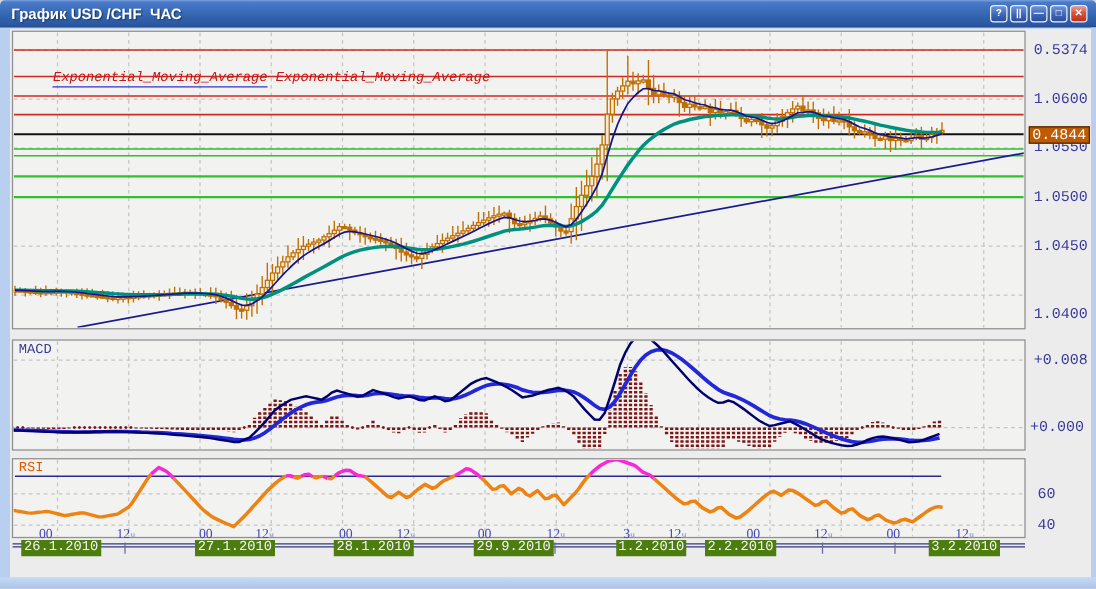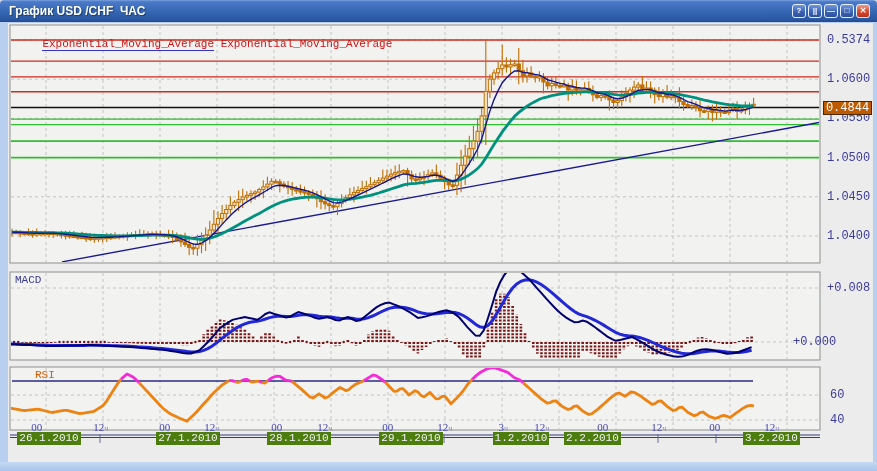--- a/index.html
+++ b/index.html
@@ -12,25 +12,25 @@
   .wbtn{width:14px;height:14px;border-radius:3px;border:1px solid #e8f0fc;
     background:linear-gradient(180deg,#6f96da,#3b62b4 60%,#2c4f9e);color:#fff;font-size:8px;font-weight:bold;
     line-height:12px;text-align:center;box-sizing:border-box;cursor:pointer;font-family:"Liberation Sans",sans-serif;}
   .wbtn.close{background:linear-gradient(180deg,#ef9a8a,#d9543a 45%,#bc3018);}
   .content{position:absolute;left:8px;top:23px;width:865px;height:439px;background:#ececec;}
   #cv{position:absolute;left:8px;top:23px;}
   .bottomstrip{position:absolute;left:0;top:462px;width:877px;height:9px;
     background:linear-gradient(180deg,#c6d9f4,#aac4ea);}
   .rightstrip{position:absolute;left:873px;top:22px;width:4px;height:440px;background:#b9cff0;}
   .lbl{position:absolute;font-family:"Liberation Mono","DejaVu Sans Mono",monospace;white-space:pre;}
-  .ema-labels{left:16px;top:26px;font-size:11px;color:#cc1414;letter-spacing:0;}
+  .ema-labels{left:16px;top:45px;font-size:11px;color:#cc1414;letter-spacing:0;font-style:italic;}
   .ema-labels .u{border-bottom:1px solid #3434c8;}
   .panel-label{font-size:11px;}
   .macd-label{left:15px;top:274px;color:#3a3a94;}
-  .rsi-label{left:15px;top:369px;color:#e05a00;margin-left:20px;}
+  .rsi-label{left:15px;top:369px;color:#e05a00;}
   .axis-lbl{font-size:12px;color:#3b3b9e;}
   .price-badge{position:absolute;left:823px;width:49px;height:14px;background:#be5a00;border:1px solid #4a2800;
     color:#fff;font-family:"Liberation Mono","DejaVu Sans Mono",monospace;font-size:12px;line-height:13px;text-align:center;box-sizing:border-box;}
   .date-badge{position:absolute;top:432px;height:13px;background:#4d7c0f;color:#f4f4f6;
     font-family:"Liberation Mono","DejaVu Sans Mono",monospace;font-size:11px;line-height:13px;text-align:center;}
   .hour-lbl{position:absolute;top:421px;font-family:Liberation Serif, serif;
     font-size:11px;color:#4646b4;}
   .hour-lbl .hch{font-size:8px;color:#8a8aca;}
 </style>
 </head>
@@ -718,30 +718,30 @@
   </div>
   <div class="lbl panel-label macd-label">MACD</div>
   <div class="lbl panel-label rsi-label">RSI</div>
 
   <div id="overlays">
       <div class="lbl axis-lbl" style="left: 827px; top: 33px;">0.5374</div>
       <div class="lbl axis-lbl" style="left: 827px; top: 72.2px;">1.0600</div>
       <div class="lbl axis-lbl" style="left: 827px; top: 111.4px;">1.0550</div>
       <div class="lbl axis-lbl" style="left: 827px; top: 150.6px;">1.0500</div>
       <div class="lbl axis-lbl" style="left: 827px; top: 189.8px; font-family: Liberation Mono, monospace;">1.0450</div>
-      <div class="lbl axis-lbl" style="left: 827px; top: 229px;">1.0400</div>
+      <div class="lbl axis-lbl" style="left: 827px; top: 244px;">1.0400</div>
       <div class="price-badge" style="top: 101.208px;">0.4844</div>
       <div class="lbl axis-lbl" style="left: 827px; top: 281px;">+0.008</div>
-      <div class="lbl axis-lbl" style="left: 793px; top: 335px;">+0.000</div>
+      <div class="lbl axis-lbl" style="left: 824px; top: 335px;">+0.000</div>
       <div class="lbl axis-lbl" style="left: 830px; top: 388px;">60</div>
       <div class="lbl axis-lbl" style="left: 830px; top: 413px;">40</div>
       <div class="date-badge" style="left: 17.3px; width: 63.4px;">26.1.2010</div>
       <div class="date-badge" style="left: 156.3px; width: 63.4px;">27.1.2010</div>
       <div class="date-badge" style="left: 267.3px; width: 63.4px;">28.1.2010</div>
-      <div class="date-badge" style="left: 379.3px; width: 63.4px;">29.1.2010</div>
+      <div class="date-badge" style="left: 379.3px; width: 63.4px;">29.9.2010</div>
       <div class="date-badge" style="left: 492.6px; width: 56.8px;">1.2.2010</div>
       <div class="date-badge" style="left: 564px; width: 56.8px;">2.2.2010</div>
       <div class="date-badge" style="left: 743px; width: 56.8px;">3.2.2010</div>
       <div class="hour-lbl" style="left: 31.2px;"><span>00</span></div>
       <div class="hour-lbl" style="left: 93.2px;"><span>12</span><span class="hch">ч</span></div>
       <div class="hour-lbl" style="left: 159.2px;"><span>00</span></div>
       <div class="hour-lbl" style="left: 204.2px;"><span>12</span><span class="hch">ч</span></div>
       <div class="hour-lbl" style="left: 271.2px;"><span>00</span></div>
       <div class="hour-lbl" style="left: 317.2px;"><span>12</span><span class="hch">ч</span></div>
       <div class="hour-lbl" style="left: 382.2px;"><span>00</span></div>

